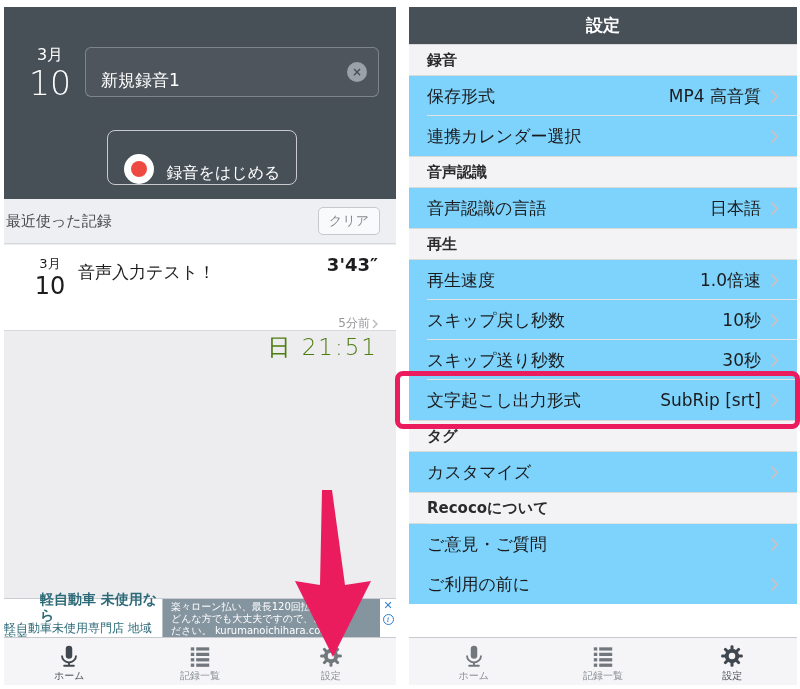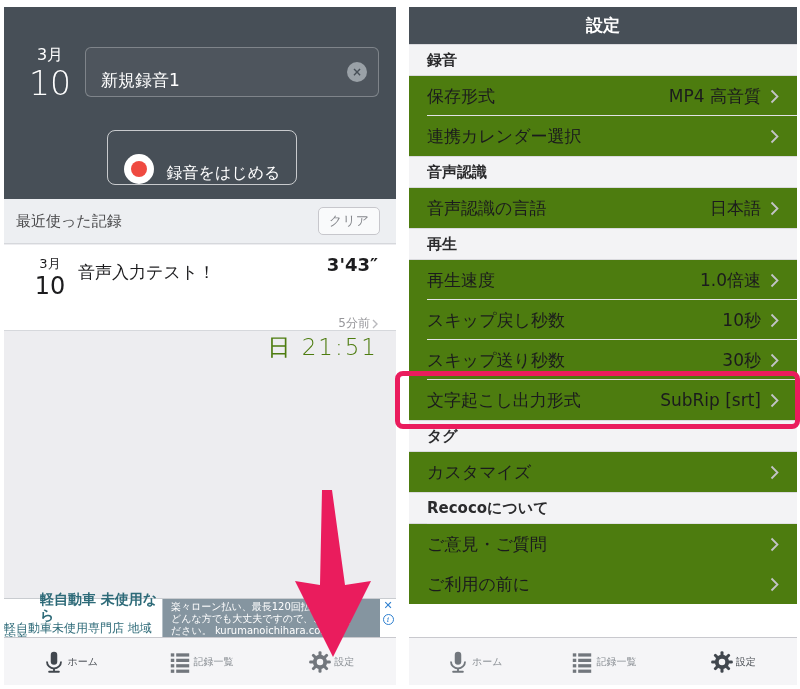--- a/index.html
+++ b/index.html
@@ -24,21 +24,21 @@
     display:flex; align-items:center; justify-content:center; line-height:1; }
   .record-btn { position:absolute; left:103px; top:123px; width:190px; height:55px;
     border:1px solid rgba(255,255,255,0.7); border-radius:8px; background:transparent;
     display:flex; align-items:flex-end; justify-content:center; gap:13px; cursor:pointer; }
   .rec-circle { width:30px; height:30px; border-radius:50%; background:#fff;
     display:flex; align-items:center; justify-content:center; }
   .rec-dot { width:16px; height:16px; border-radius:50%; background:#ef4a41; }
   .record-label { color:#fff; font-size:16px; }
 
   .recent-bar { position:absolute; top:192px; left:0; right:0; height:45px; background:#edeff2;
-    border-bottom:1px solid #d6d8dc; display:flex; align-items:center; padding:0 16px 0 12px; }
+    border-bottom:1px solid #d6d8dc; display:flex; align-items:center; padding:0 16px 0 2px; }
   .recent-title { font-size:15px; color:#4b4b4d; }
   .clear-btn { margin-left:auto; font-size:13px; color:#85878c; background:#f9fafb;
     border:1px solid #c7c7cc; border-radius:5px; padding:4px 10px; cursor:pointer; font-family:inherit; }
 
   .recent-item { position:absolute; top:238px; left:0; right:0; height:86px; background:#fff;
     border-bottom:1px solid #d6d8dc; display:flex; padding:10px 18px 0 26px; }
   .ri-date { width:40px; text-align:center; color:#1c1c1e; }
   .ri-month { font-size:13px; line-height:18px; }
   .ri-day { font-size:24px; line-height:26px; }
   .ri-title { font-size:17px; color:#1c1c1e; margin:6px 0 0 8px; }
@@ -59,37 +59,37 @@
   .ad-icons { width:16px; background:#fff; display:flex; flex-direction:column;
     align-items:center; padding-top:1px; gap:3px; }
   .ad-close { color:#2e7fd0; font-size:11px; font-weight:bold; line-height:11px; cursor:pointer; }
   .ad-info { width:11px; height:11px; border:1px solid #2e7fd0; border-radius:50%;
     color:#2e7fd0; font-size:8px; font-style:italic; font-family:"DejaVu Serif",serif;
     display:flex; align-items:center; justify-content:center; cursor:pointer; }
 
   
   .tabbar { position:absolute; bottom:0; left:0; right:0; height:48px; background:#f5f5f7;
     border-top:1px solid #c9c9ce; display:flex; }
-  .tab { flex:1; display:flex; flex-direction:row; align-items:center; justify-content:center;
+  .tab { flex:1; display:flex; flex-direction:column; align-items:center; justify-content:center;
     gap:1px; cursor:pointer; }
   .tab .tab-label { font-size:10px; color:#8a8f94; line-height:11px; }
   .tab.active .tab-label { color:#4a4f55; }
   .tab svg { display:block; }
 
   
   .big-arrow { position:absolute; left:0; top:0; width:392px; height:678px; z-index:20; pointer-events:none; }
 
   
   .settings-header { position:absolute; top:0; left:0; right:0; height:37px; background:#474f57;
     color:#fff; font-size:17px; font-weight:bold; display:flex; align-items:center; justify-content:center; }
   .settings-rows { position:absolute; top:37px; left:0; right:0; bottom:48px; background:#fff; overflow:visible; }
   .ssec { height:32px; display:flex; align-items:center; padding:0 18px; background:#f3f3f5;
     border-top:1px solid #dadade; border-bottom:1px solid #dadade;
     font-weight:bold; font-size:15px; color:#2b2b2d; }
-  .srow { height:40px; display:flex; align-items:center; padding:0 18px; background:#4d7c0f; position:relative; }
+  .srow { height:40px; display:flex; align-items:center; padding:0 18px; background:#7dd3fc; position:relative; }
   .srow .lbl { font-size:17px; color:#1b1b1d; white-space:nowrap; }
   .srow .val { margin-left:auto; font-size:17px; color:#1b1b1d; white-space:nowrap; }
   .srow .chev { margin-left:9px; flex:0 0 auto; display:flex; }
   .row-div { position:absolute; top:-1px; left:18px; right:0; height:1px; background:#e2e2e5; }
   .hl-frame { position:absolute; left:-14px; right:-3px; top:-9px; bottom:-9px;
     border:5px solid #ea1c5d; border-radius:8px; pointer-events:none; z-index:10; }
 </style>
 </head>
 <body>
 

